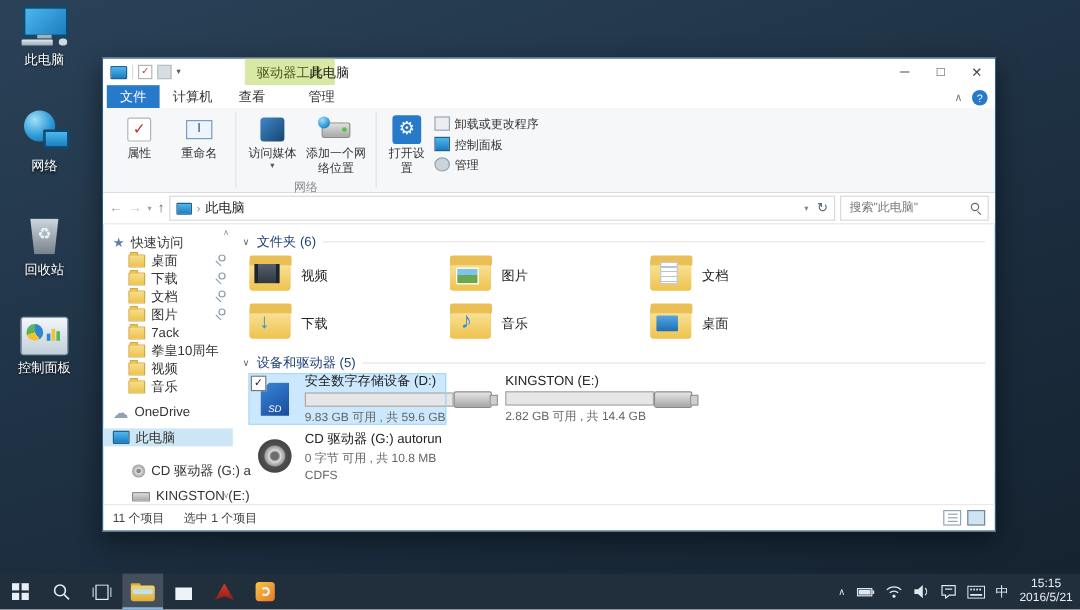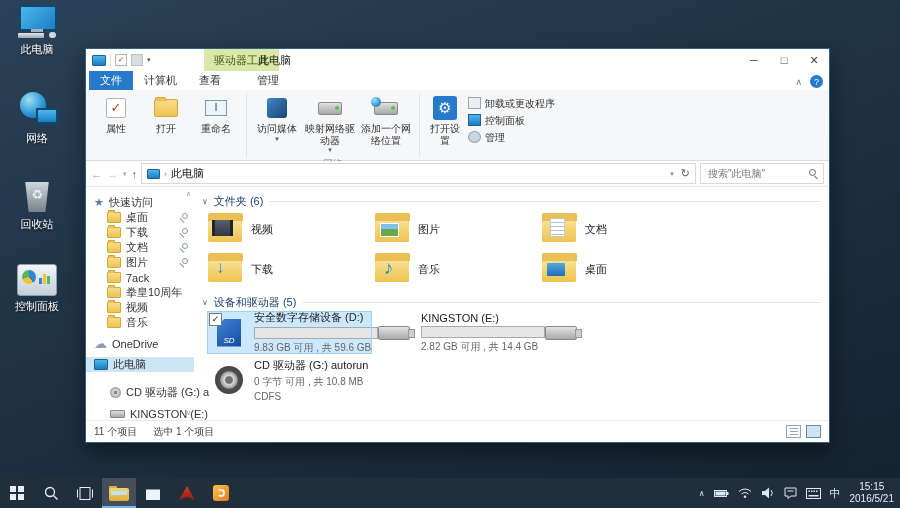--- a/index.html
+++ b/index.html
@@ -253,48 +253,35 @@
       <div class="rgroup">
         <div class="rgroup-body">
           <div class="rbtn">
             <span class="ric">
                 <span class="ic-prop">✓</span>
               </span>
             <span>属性</span>
           </div>
           <div class="rbtn">
             <span class="ric">
-                <span class="ic-folder-big"></span>
-              </span>
-            <span>打开</span>
-          </div>
-          <div class="rbtn">
-            <span class="ric">
                 <span class="ic-rename">I</span>
               </span>
             <span>重命名</span>
           </div>
         </div>
       </div>
       <div class="rg-sep"></div>
       <div class="rgroup">
         <div class="rgroup-body">
           <div class="rbtn">
             <span class="ric">
                 <span class="ic-media"></span>
               </span>
             <span>访问媒体</span>
             <span class="arrow-down">▾</span>
-          </div>
-          <div class="rbtn" style="width:52px">
-            <span class="ric">
-                <span class="ic-netdrive"></span>
-              </span>
-            <span>映射网络驱动器</span>
-              <span class="arrow-down">▾</span>
           </div>
           <div class="rbtn" style="width:52px">
             <span class="ric">
                 <span class="ic-netdrive globe"></span>
               </span>
             <span>添加一个网络位置</span>
           </div>
         </div>
         <div class="rgroup-label">网络</div>
       </div>

